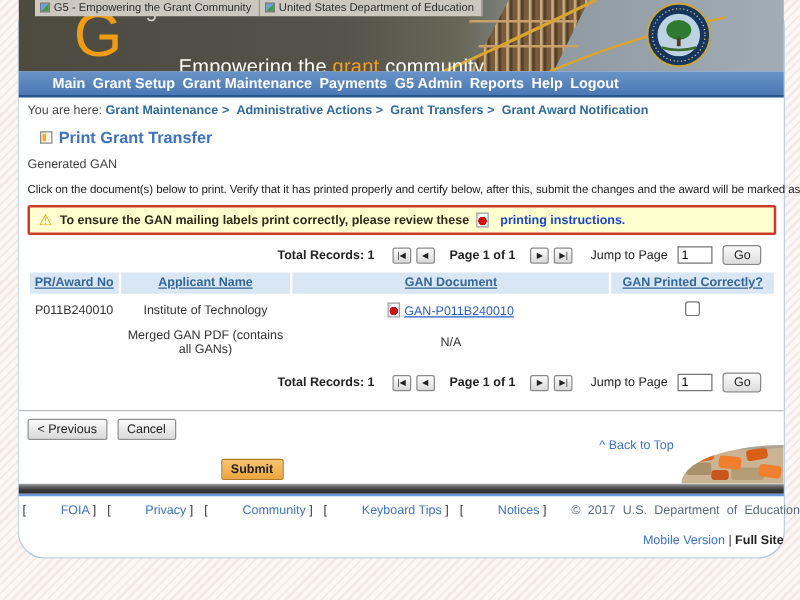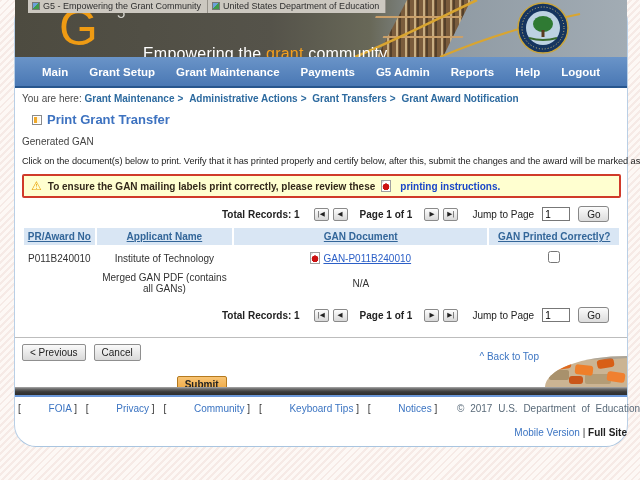--- a/index.html
+++ b/index.html
@@ -22,21 +22,21 @@
     border-right:1px solid #96928a; color:#2e2e2e; font-size:9px; padding:1px 6px 2px 4px; height:13px; }
   .wintab-icon { width:8px; height:8px; display:inline-block;
     background:linear-gradient(135deg,#6aa1d8 0 4px,#3f9a4a 4px); border:1px solid #777; }
   .g-logo { position:absolute; left:44px; top:2px; z-index:2; }
   .g-letter { font-size:50px; line-height:52px; color:#ef9b13; font-weight:400; letter-spacing:-2px; }
   .g-five { position:absolute; left:58px; top:2px; font-size:15px; color:#d6d6d0; }
   .tagline { position:absolute; left:128px; top:31px; font-size:16px; color:#ffffff; z-index:2; letter-spacing:.2px;margin-top:14px; }
   .tagline .accent { color:#f5a01f; }
   .mast-svg { position:absolute; left:0; top:0; pointer-events:none; }
   
-  .navbar { height:31px; display:flex; align-items:center; gap:21px; padding-left:27px;
+  .navbar { height:21px; display:flex; align-items:center; gap:6px; padding-left:27px;
     background:linear-gradient(#6a94c8,#4a78b4); border-bottom:2px solid #27568e;
     font-size:11.5px; font-weight:bold; color:#fff; }
   .navbar span { cursor:pointer; white-space:nowrap; }
   
   .breadcrumb { padding:5px 0 3px 7px; font-size:10px; color:#4a4a4a; white-space:nowrap; }
   .breadcrumb a { color:#2d6a9f; font-weight:bold; text-decoration:none; }
   .breadcrumb .sep { color:#2d6a9f; font-weight:bold; margin:0 3px; }
   
   .content { padding:0 6px 0 7px; }
   .page-title { margin-top:5px; display:flex; align-items:center;padding-left:10px; }

